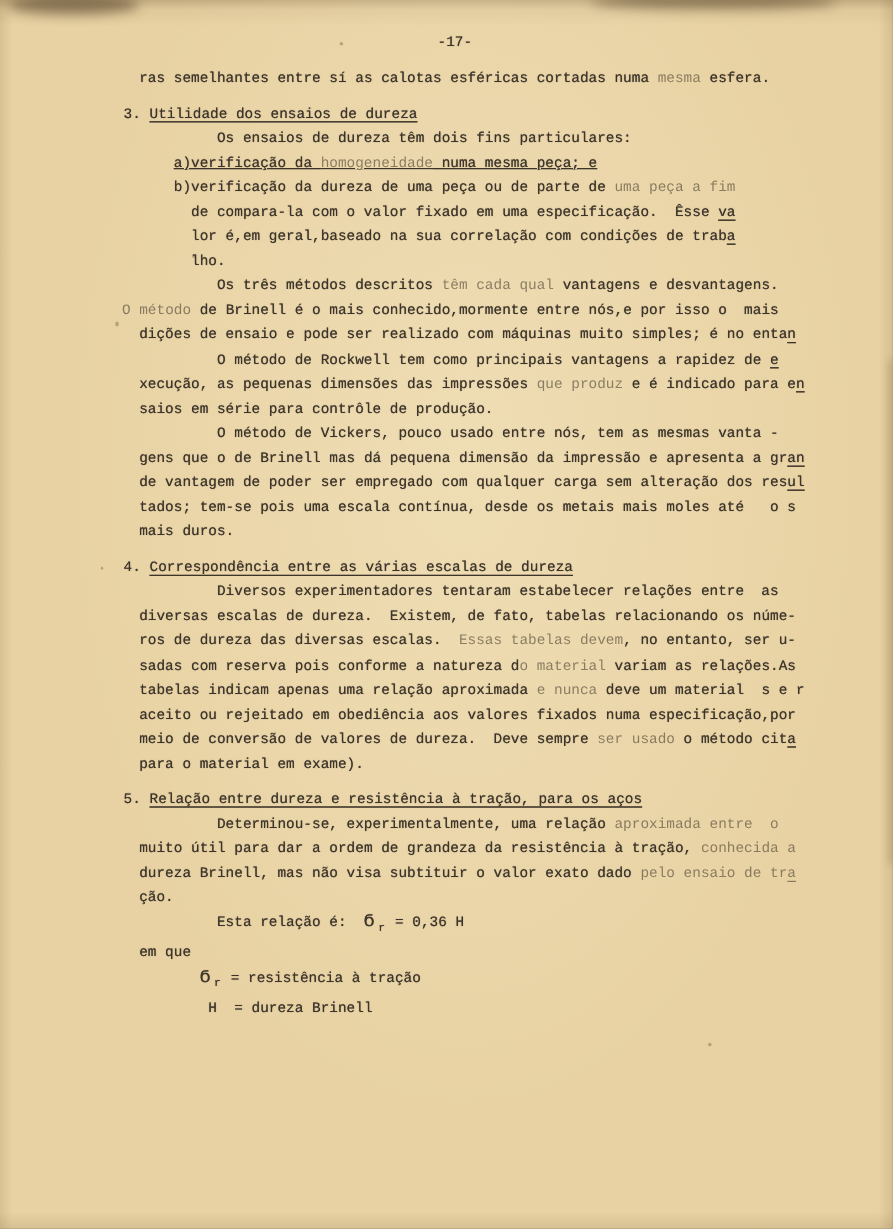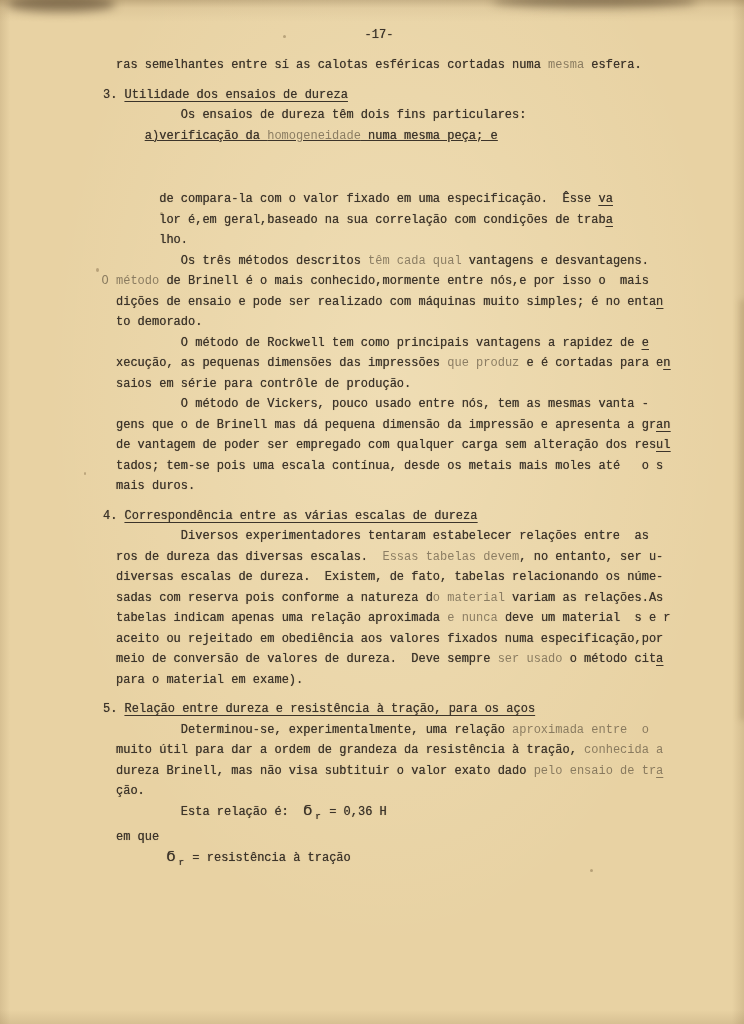--- a/index.html
+++ b/index.html
@@ -66,47 +66,48 @@
   <div class="speck" style="top:869px;left:590px;width:3px;height:3px;"></div>
   <div class="speck" style="top:35px;left:283px;width:3px;height:3px;"></div>
 
   <div class="pagebody">
     <div class="pagenum">-17-</div>
     <div>
         <div class="line body"><span>ras semelhantes entre sí as calotas esféricas cortadas numa </span><span class="faded">mesma</span><span> esfera.</span></div>
         <div class="line heading"><span>3. </span><span class="u">Utilidade dos ensaios de dureza</span></div>
         <div class="line body" style="padding-left: 9ch;"><span>Os ensaios de dureza têm dois fins particulares:</span></div>
         <div class="line body" style="padding-left: 4ch; text-decoration: underline;"><span>a)verificação da </span><span class="faded">homogeneidade</span><span> numa mesma peça; e</span></div>
-        <div class="line body" style="padding-left: 6ch; margin-top: 43px;"><span>de compara-la com o valor fixado em uma especificação.  Êsse </span><span class="u">va</span></div>
+        <div class="line body" style="padding-left: 4ch;"><span>b)verificação da dureza de uma peça ou de parte de </span><span class="faded">uma peça a fim</span></div>
+        <div class="line body" style="padding-left: 6ch;"><span>de compara-la com o valor fixado em uma especificação.  Êsse </span><span class="u">va</span></div>
         <div class="line body" style="padding-left: 6ch;"><span>lor é,em geral,baseado na sua correlação com condições de trab</span><span class="u">a</span></div>
         <div class="line body" style="padding-left: 6ch;"><span>lho.</span></div>
         <div class="line body" style="padding-left: 9ch;"><span>Os três métodos descritos </span><span class="faded">têm cada qual</span><span> vantagens e desvantagens.</span></div>
         <div class="line body" style="margin-left: -14.4px;"><span class="faded">O método</span><span> de Brinell é o mais conhecido,mormente entre nós,e por isso o  mais</span></div>
         <div class="line body"><span>dições de ensaio e pode ser realizado com máquinas muito simples; é no enta</span><span class="u">n</span></div>
-        <div class="line body"><span>to demorado.</span></div>
         <div class="line body" style="padding-left: 9ch;"><span>O método de Rockwell tem como principais vantagens a rapidez de </span><span class="u">e</span></div>
-        <div class="line body"><span>xecução, as pequenas dimensões das impressões </span><span class="faded">que produz</span><span> e é cortadas para e</span><span class="u">n</span></div>
+        <div class="line body"><span>xecução, as pequenas dimensões das impressões </span><span class="faded">que produz</span><span> e é indicado para e</span><span class="u">n</span></div>
         <div class="line body"><span>saios em série para contrôle de produção.</span></div>
         <div class="line body" style="padding-left: 9ch;"><span>O método de Vickers, pouco usado entre nós, tem as mesmas vanta -</span></div>
         <div class="line body"><span>gens que o de Brinell mas dá pequena dimensão da impressão e apresenta a gr</span><span class="u">an</span></div>
         <div class="line body"><span>de vantagem de poder ser empregado com qualquer carga sem alteração dos res</span><span class="u">ul</span></div>
         <div class="line body"><span>tados; tem-se pois uma escala contínua, desde os metais mais moles até   o s</span></div>
         <div class="line body"><span>mais duros.</span></div>
         <div class="line heading"><span>4. </span><span class="u">Correspondência entre as várias escalas de dureza</span></div>
         <div class="line body" style="padding-left: 9ch;"><span>Diversos experimentadores tentaram estabelecer relações entre  as</span></div>
+        <div class="line body"><span>diversas escalas de dureza.  Existem, de fato, tabelas relacionando os núme-</span></div>
         <div class="line body"><span>ros de dureza das diversas escalas.  </span><span class="faded">Essas tabelas devem</span><span>, no entanto, ser u-</span></div>
-        <div class="line body"><span>diversas escalas de dureza.  Existem, de fato, tabelas relacionando os núme-</span></div>
         <div class="line body"><span>sadas com reserva pois conforme a natureza d</span><span class="faded">o material</span><span> variam as relações.As</span></div>
         <div class="line body"><span>tabelas indicam apenas uma relação aproximada </span><span class="faded">e nunca</span><span> deve um material  s e r</span></div>
         <div class="line body"><span>aceito ou rejeitado em obediência aos valores fixados numa especificação,por</span></div>
         <div class="line body"><span>meio de conversão de valores de dureza.  Deve sempre </span><span class="faded">ser usado</span><span> o método cit</span><span class="u">a</span></div>
         <div class="line body"><span>para o material em exame).</span></div>
         <div class="line heading"><span>5. </span><span class="u">Relação entre dureza e resistência à tração, para os aços</span></div>
         <div class="line body" style="padding-left: 9ch;"><span>Determinou-se, experimentalmente, uma relação </span><span class="faded">aproximada entre  o</span></div>
         <div class="line body"><span>muito útil para dar a ordem de grandeza da resistência à tração, </span><span class="faded">conhecida a</span></div>
         <div class="line body"><span>dureza Brinell, mas não visa subtituir o valor exato dado </span><span class="faded">pelo ensaio de tr</span><span class="u faded">a</span></div>
         <div class="line body"><span>ção.</span></div>
         <div class="line body" style="padding-left: 9ch;"><span>Esta relação é:  </span><span class="sigma">Ϭ</span><span class="sub">r</span><span> = 0,36 H</span></div>
         <div class="line body"><span>em que</span></div>
         <div class="line body" style="padding-left: 7ch;"><span class="sigma">Ϭ</span><span class="sub">r</span><span> = resistência à tração</span></div>
+        <div class="line body" style="padding-left: 8ch;"><span>H  = dureza Brinell</span></div>
       </div>
   </div>
 </div>
 
 </body></html>

